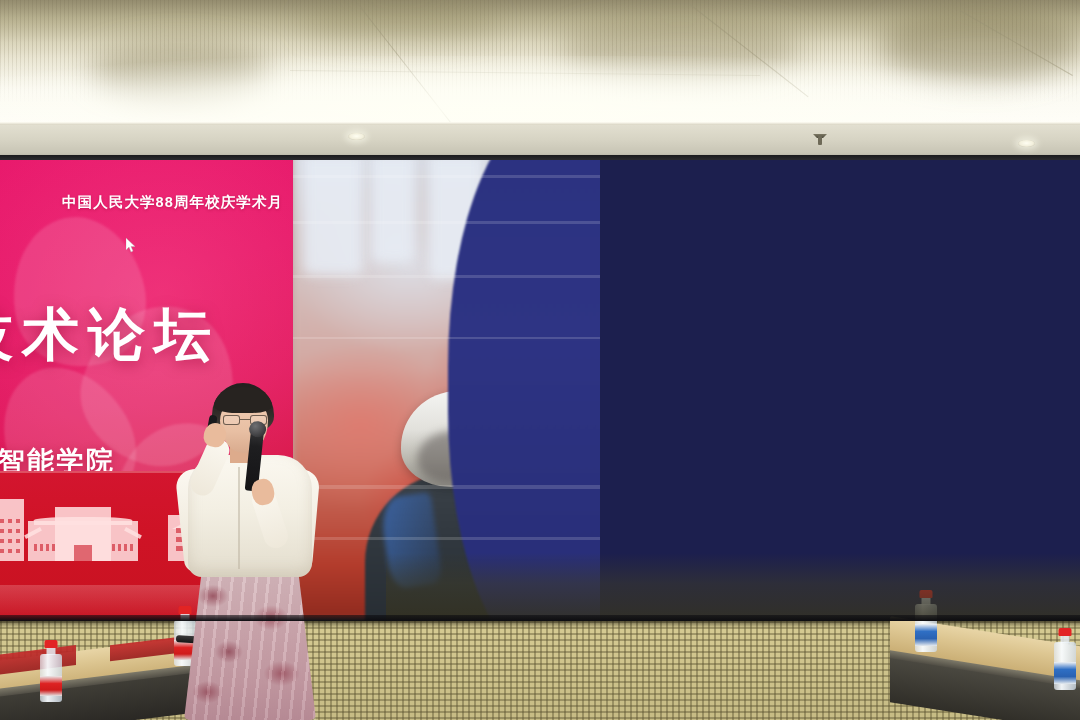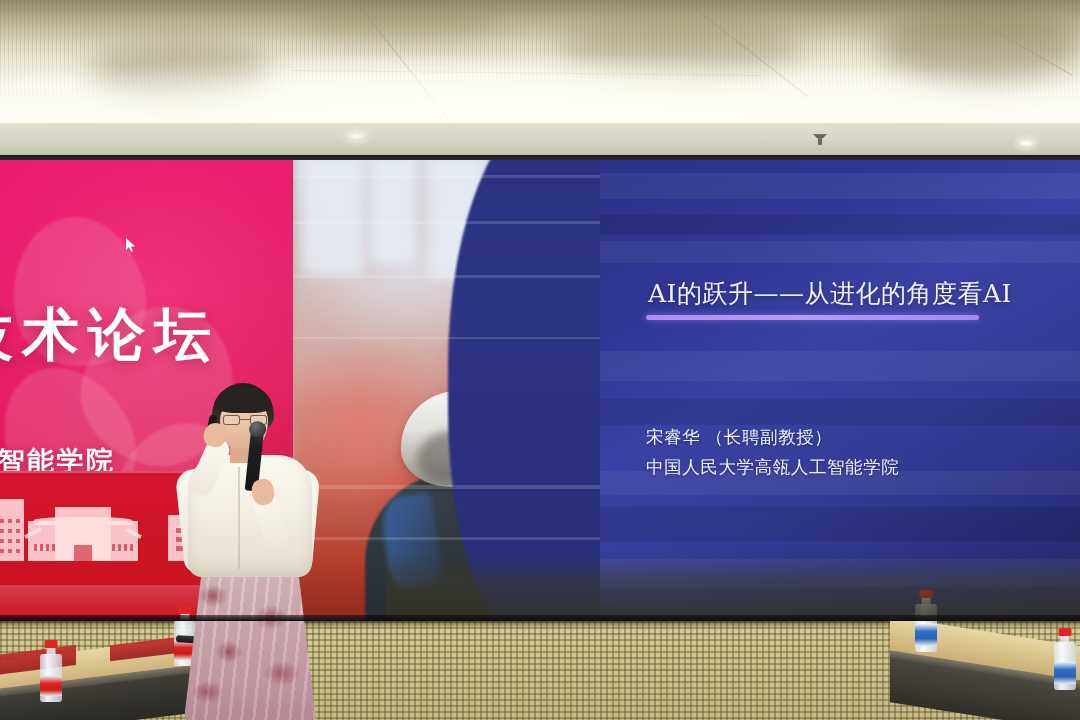--- a/index.html
+++ b/index.html
@@ -436,20 +436,21 @@
 
     <div class="panel-pink">
       <div class="pink-vignette"></div>
 
       <div class="petal" style="left:12px;top:62px;width:132px;height:150px;transform:rotate(-12deg);"></div>
       <div class="petal" style="left:84px;top:150px;width:150px;height:160px;transform:rotate(16deg);"></div>
       <div class="petal" style="left:4px;top:210px;width:126px;height:150px;transform:rotate(-30deg);"></div>
       <div class="petal" style="left:118px;top:268px;width:132px;height:128px;transform:rotate(8deg);"></div>
 
 
+      <div class="pink-top-title">中国人民大学88周年校庆学术月</div>
       <div class="pink-big-title">技术论坛</div>
       <div class="pink-sub-title">工智能学院</div>
 
       <div class="pink-lower">
         <div class="pink-divider"></div>
 
         <div class="skyline">
 
           <div class="bldg" style="left:-6px;bottom:26px;width:30px;height:62px;"></div>
           <div class="bldg-win" style="left:0px;bottom:34px;width:4px;height:4px;"></div>
@@ -513,35 +514,20 @@
       <div class="ph-hairdark"></div>
       <div class="ph-archmask"></div>
       <div class="scan" style="top:20px;height:3px;"></div>
       <div class="scan" style="top:66px;height:3px;"></div>
       <div class="scan" style="top:120px;height:3px;"></div>
       <div class="scan" style="top:182px;height:2px;"></div>
       <div class="scan" style="top:330px;height:4px;"></div>
       <div class="scan" style="top:382px;height:3px;"></div>
     </div>
 
-    <div class="panel-blue">
-      <div class="blue-band" style="top:18px;height:26px;"></div>
-      <div class="blue-band" style="top:86px;height:22px;"></div>
-      <div class="blue-dark" style="top:60px;height:20px;"></div>
-      <div class="blue-band" style="top:196px;height:30px;"></div>
-      <div class="blue-dark" style="top:244px;height:26px;"></div>
-      <div class="blue-band" style="top:316px;height:24px;"></div>
-      <div class="blue-dark" style="top:352px;height:34px;"></div>
-      <div class="blue-band" style="top:404px;height:28px;"></div>
-
-      <div class="slide-title">AI的跃升——从进化的角度看AI</div>
-      <div class="slide-underline"></div>
-      <div class="slide-presenter">宋睿华 （长聘副教授）</div>
-      <div class="slide-affil">中国人民大学高瓴人工智能学院</div>
-    </div>
 
     <div class="screen-shade"></div>
     <div class="screen-bottom-edge"></div>
   </div>
 
   <svg class="cursor" viewBox="0 0 10 15">
     <path d="M0 0 L0 12 L3 9 L5 14 L7 13 L5 8.5 L9 8.5 Z" fill="#ffffff" stroke="#b0b0b0" stroke-width=".4"></path>
   </svg>
 
   <div class="wall-lower">

